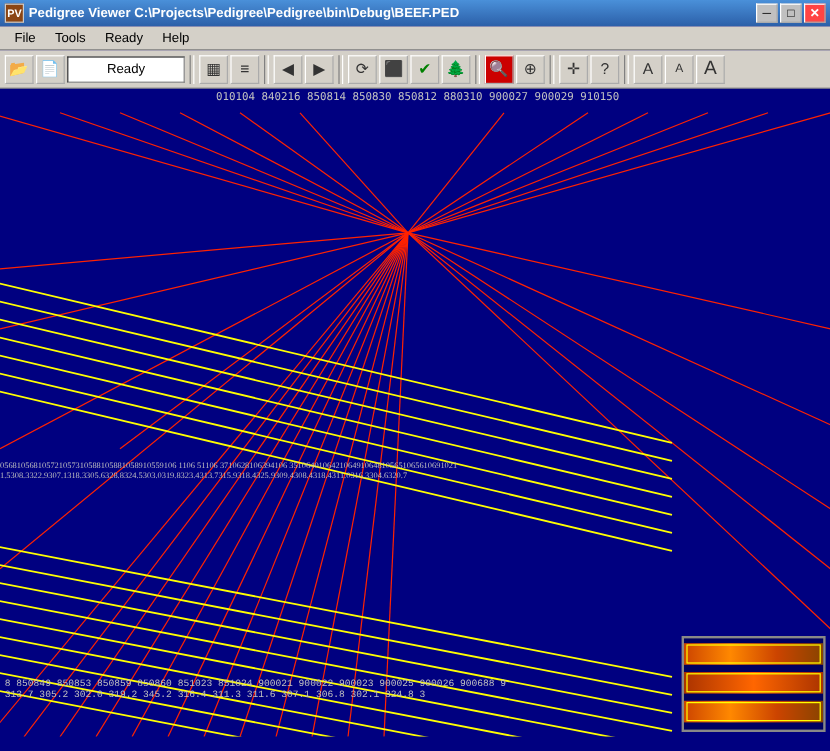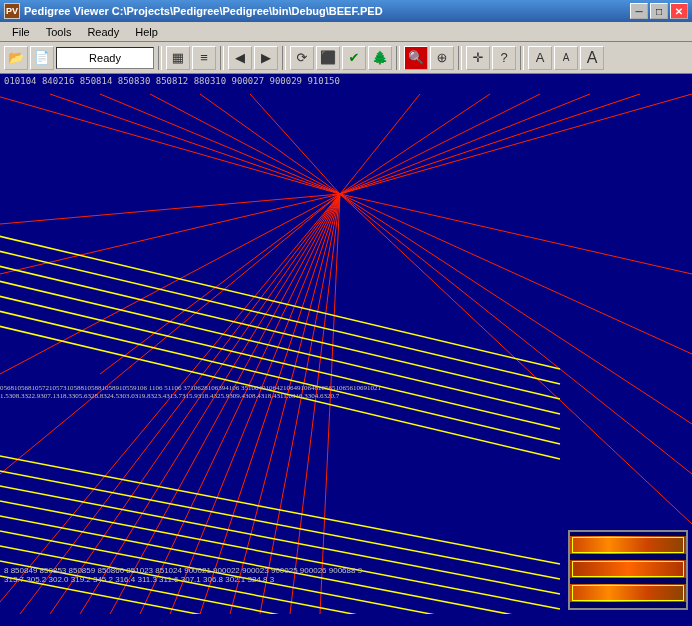--- a/index.html
+++ b/index.html
@@ -87,31 +87,32 @@
     .top-labels {
       position: absolute;
       top: 2px;
       left: 0;
       right: 0;
       color: #c0c0c0;
       font-size: 9px;
       font-family: monospace;
       white-space: nowrap;
       padding-left: 4px;
+      text-align: center;
     }
 
     
     .bottom-labels {
       position: absolute;
       bottom: 30px;
       left: 0;
       right: 1px;
       color: #c0c0c0;
       font-size: 8px;
-      font-family: Liberation Sans, sans-serif;
+      font-family: Liberation Mono, monospace;
       white-space: nowrap;
       padding-left: 4px;
     }
 
     .mid-labels {
       position: absolute;
       top: 310px;
       left: 0;
       right: 0;
       color: #c0c0c0;

